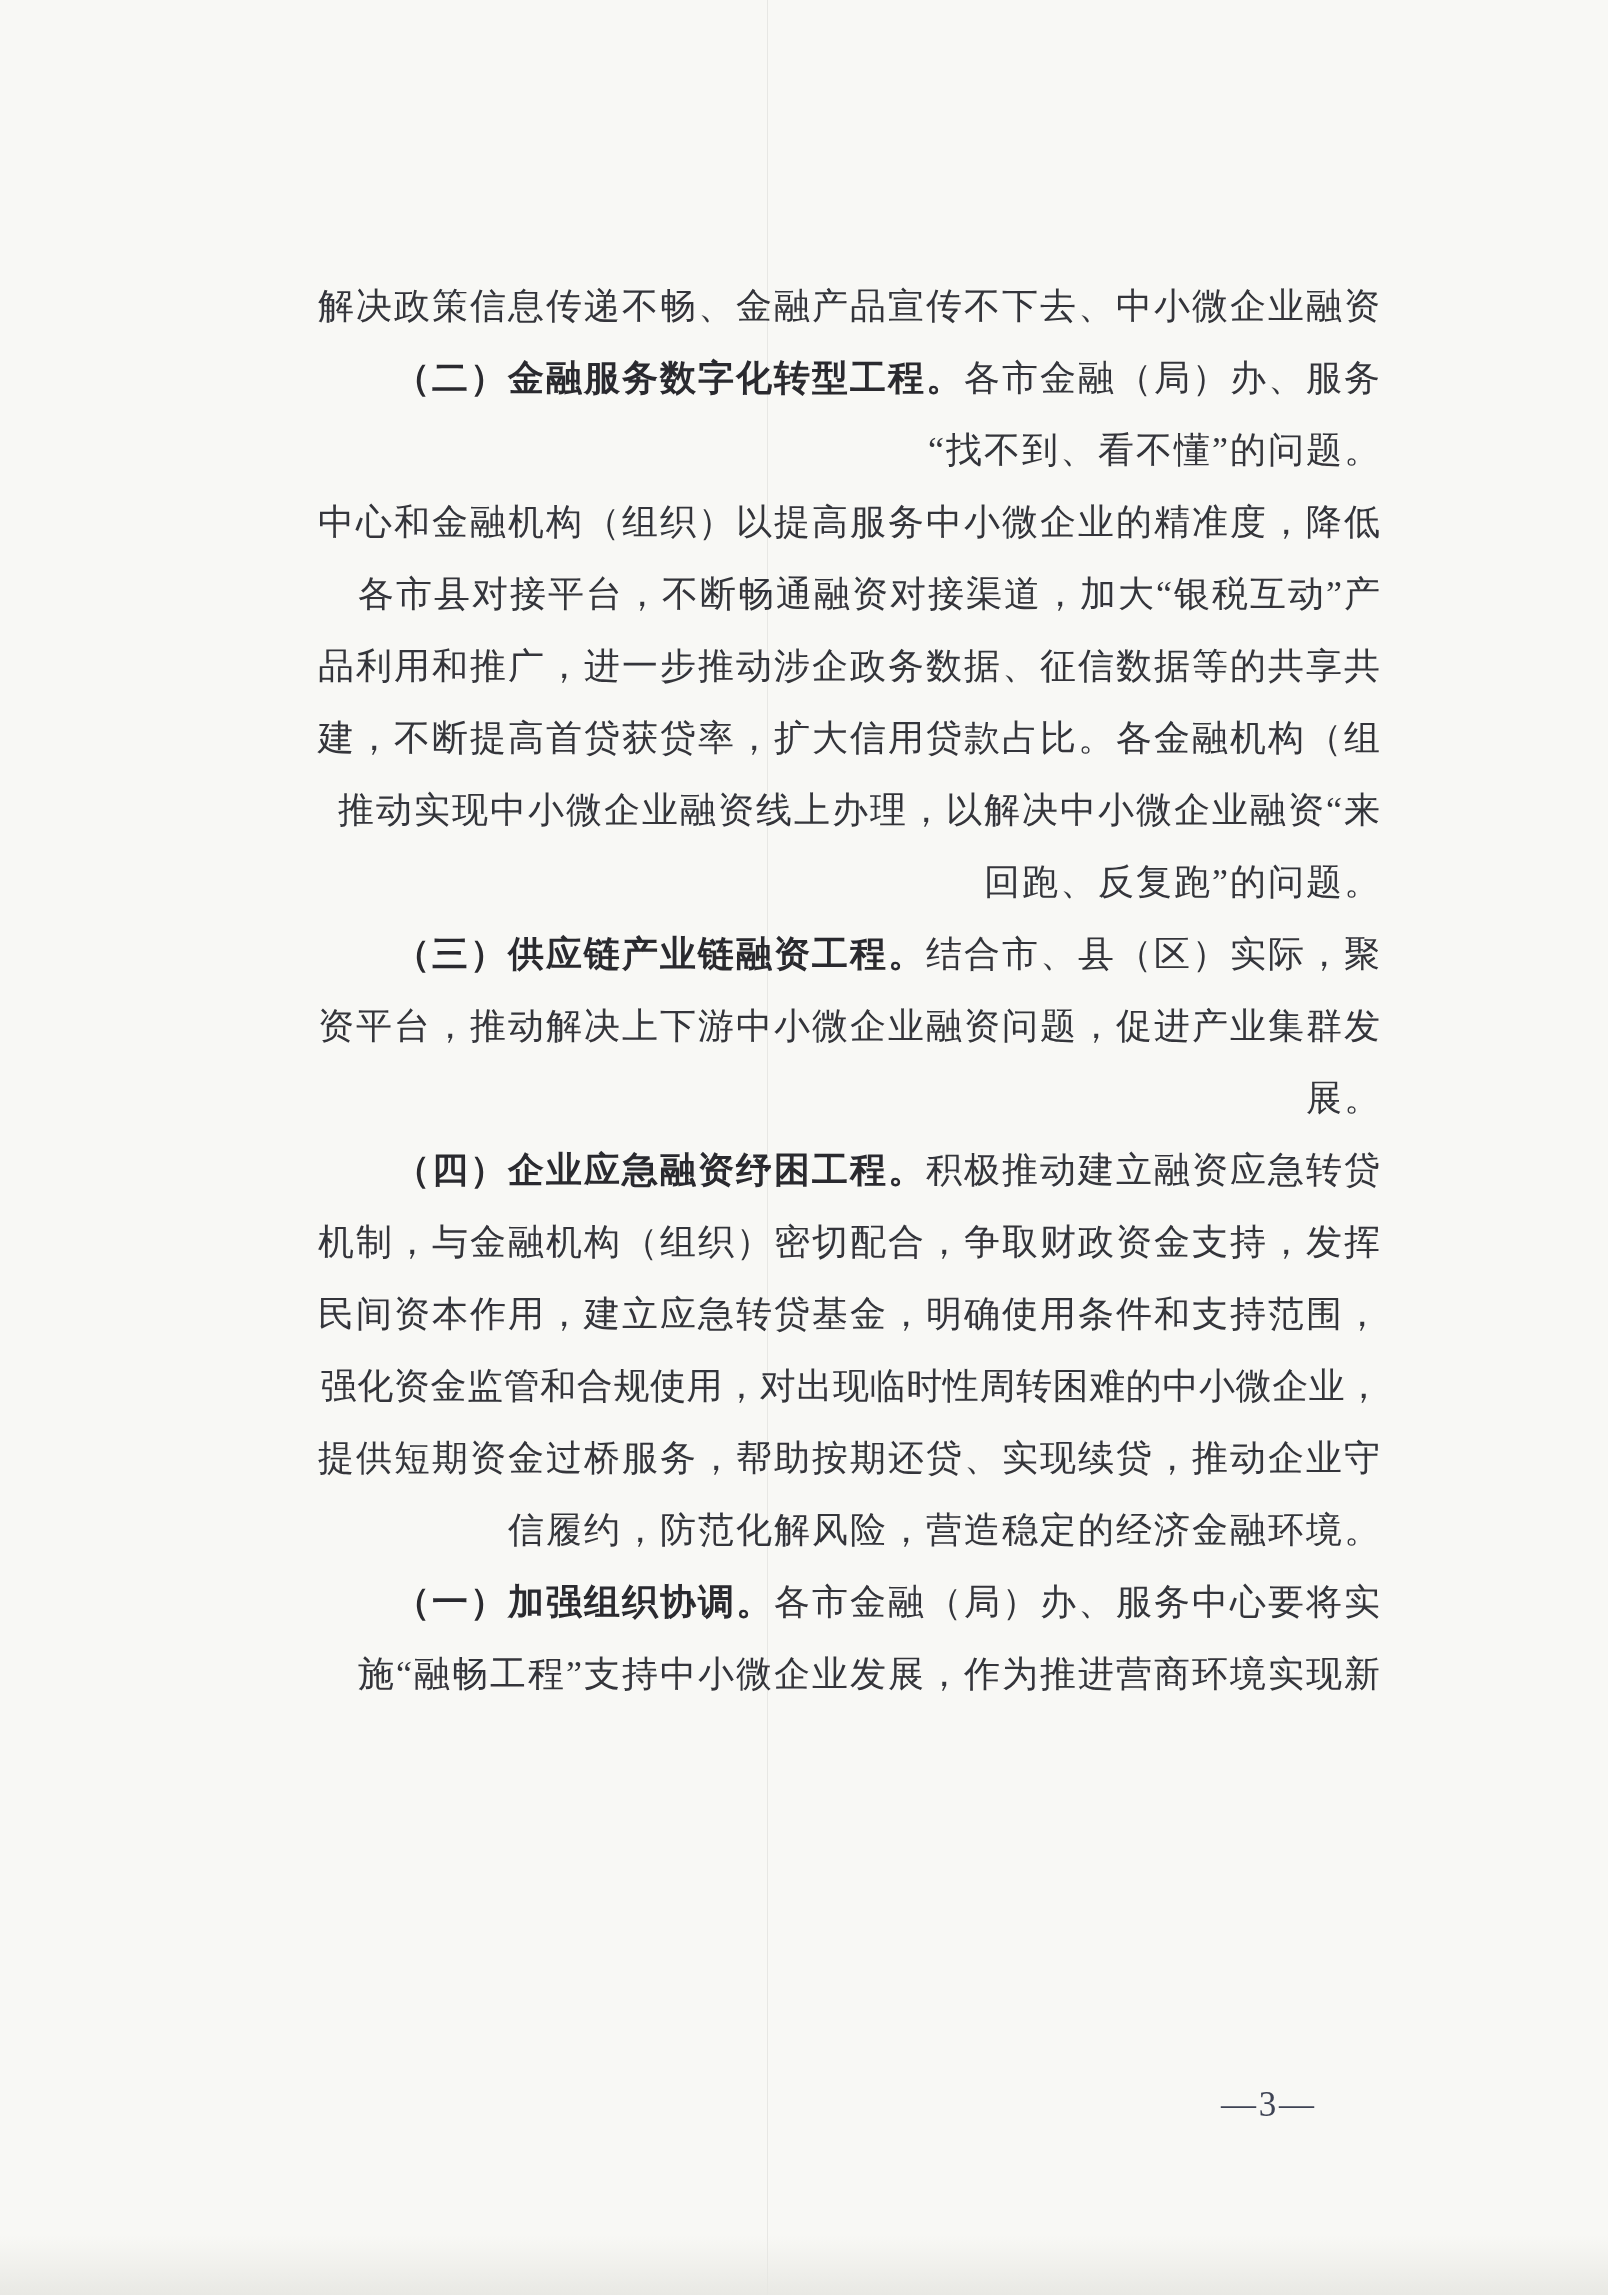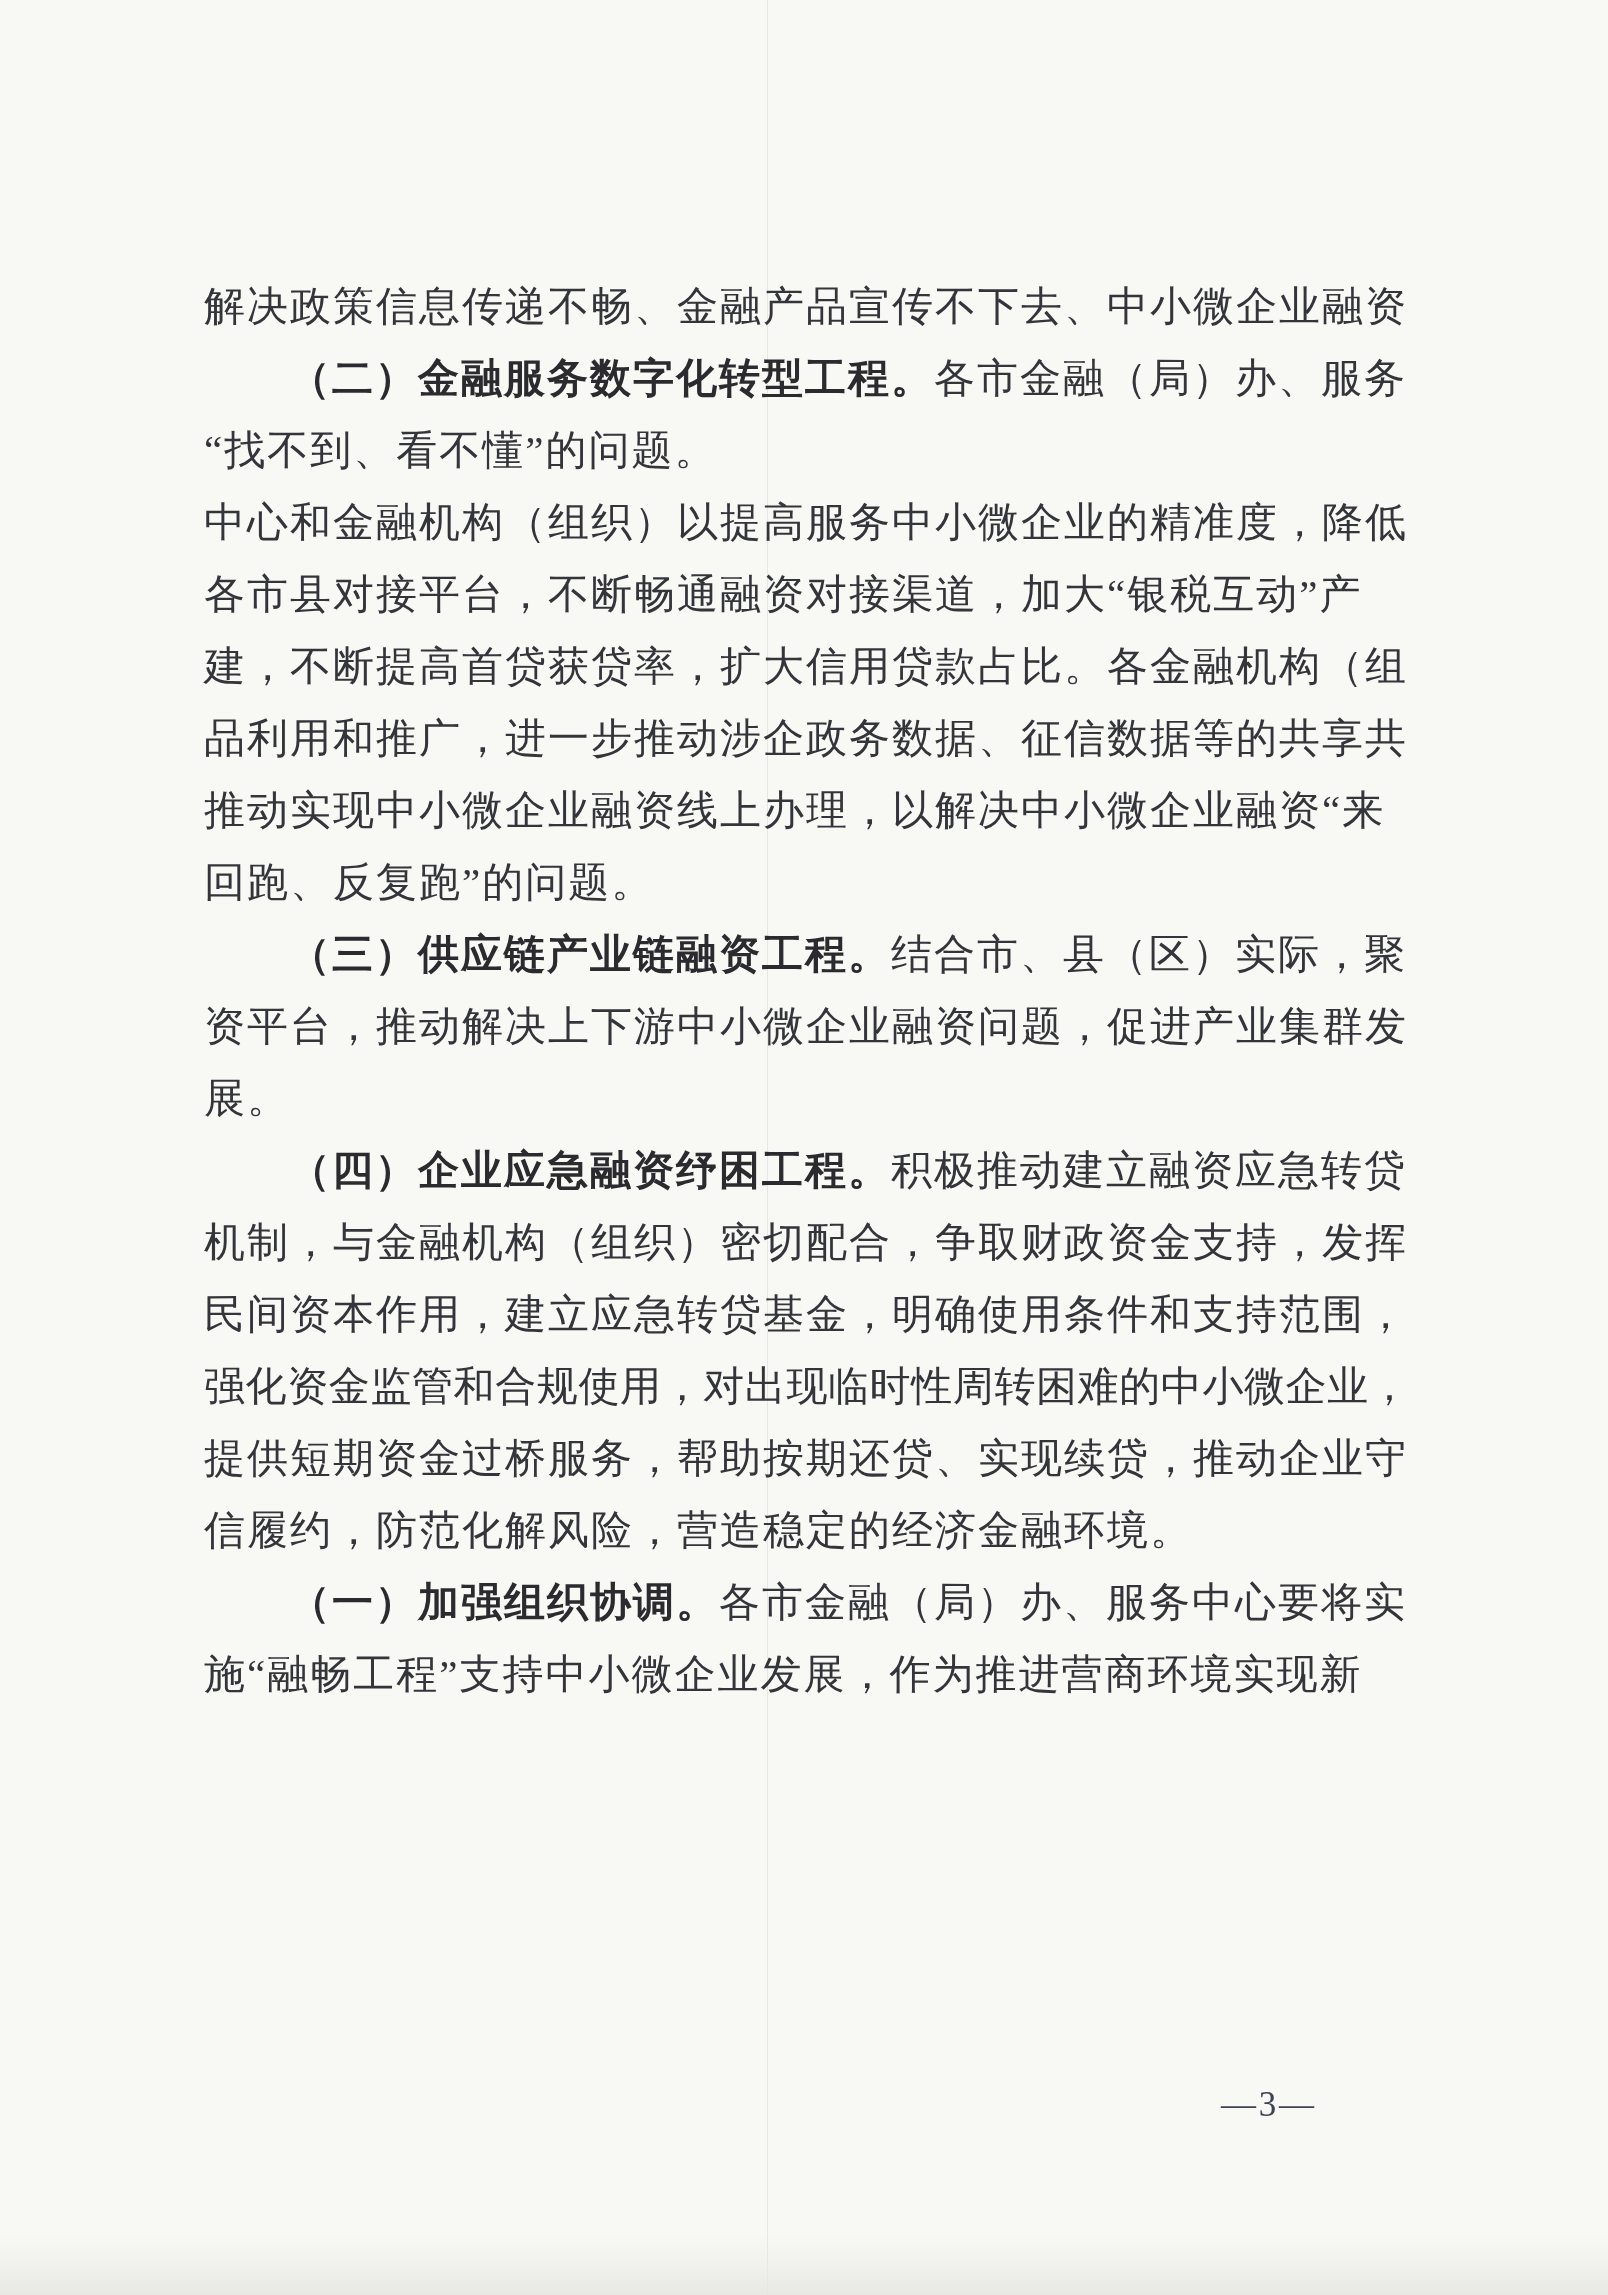--- a/index.html
+++ b/index.html
@@ -30,23 +30,24 @@
   }
   .text-block {
     position: absolute;
     left: 204px;
     top: 270px;
     width: 1178px;
   }
   .line {
     height: 72px;
     line-height: 72px;
-    font-size: 41px;
+    font-size: 36px;
     color: #34353b;
     white-space: nowrap;
+    text-align: right;
   }
   .line.indent { padding-left: 85px; }
   .line.sans {
     font-family: "Liberation Sans", "DejaVu Sans", sans-serif;
   }
   .seg-bold {
     font-weight: bold;
     color: #2a2a2f;
   }
   .page-num {
@@ -63,22 +64,22 @@
 <body>
 
 <div class="page">
   <div class="fold-line"></div>
   <div class="text-block" id="text-block">
       <div class="line" style="letter-spacing: 2px;"><span class="seg-normal">解决政策信息传递不畅、金融产品宣传不下去、中小微企业融资</span></div>
       <div class="line indent" style="letter-spacing: 2px;"><span class="seg-bold">（二）金融服务数字化转型工程。</span><span class="seg-normal">各市金融（局）办、服务</span></div>
       <div class="line" style="letter-spacing: 2px;"><span class="seg-normal">“找不到、看不懂”的问题。</span></div>
       <div class="line" style="letter-spacing: 2px;"><span class="seg-normal">中心和金融机构（组织）以提高服务中小微企业的精准度，降低</span></div>
       <div class="line" style="letter-spacing: 2px;"><span class="seg-normal">各市县对接平台，不断畅通融资对接渠道，加大“银税互动”产</span></div>
+      <div class="line" style="letter-spacing: 2px;"><span class="seg-normal">品利用和推广，进一步推动涉企政务数据、征信数据等的共享共</span></div>
       <div class="line" style="letter-spacing: 2px;"><span class="seg-normal">建，不断提高首贷获贷率，扩大信用贷款占比。各金融机构（组</span></div>
-      <div class="line" style="letter-spacing: 2px;"><span class="seg-normal">品利用和推广，进一步推动涉企政务数据、征信数据等的共享共</span></div>
       <div class="line" style="letter-spacing: 2px;"><span class="seg-normal">推动实现中小微企业融资线上办理，以解决中小微企业融资“来</span></div>
       <div class="line" style="letter-spacing: 2px;"><span class="seg-normal">回跑、反复跑”的问题。</span></div>
       <div class="line indent" style="letter-spacing: 2px;"><span class="seg-bold">（三）供应链产业链融资工程。</span><span class="seg-normal">结合市、县（区）实际，聚</span></div>
       <div class="line" style="letter-spacing: 2px;"><span class="seg-normal">资平台，推动解决上下游中小微企业融资问题，促进产业集群发</span></div>
       <div class="line" style="letter-spacing: 2px;"><span class="seg-normal">展。</span></div>
       <div class="line indent" style="letter-spacing: 2px;"><span class="seg-bold">（四）企业应急融资纾困工程。</span><span class="seg-normal">积极推动建立融资应急转贷</span></div>
       <div class="line" style="letter-spacing: 2px;"><span class="seg-normal">机制，与金融机构（组织）密切配合，争取财政资金支持，发挥</span></div>
       <div class="line" style="letter-spacing: 2px;"><span class="seg-normal">民间资本作用，建立应急转贷基金，明确使用条件和支持范围，</span></div>
       <div class="line" style="letter-spacing: 0.6px;"><span class="seg-normal">强化资金监管和合规使用，对出现临时性周转困难的中小微企业，</span></div>
       <div class="line" style="letter-spacing: 2px;"><span class="seg-normal">提供短期资金过桥服务，帮助按期还贷、实现续贷，推动企业守</span></div>

